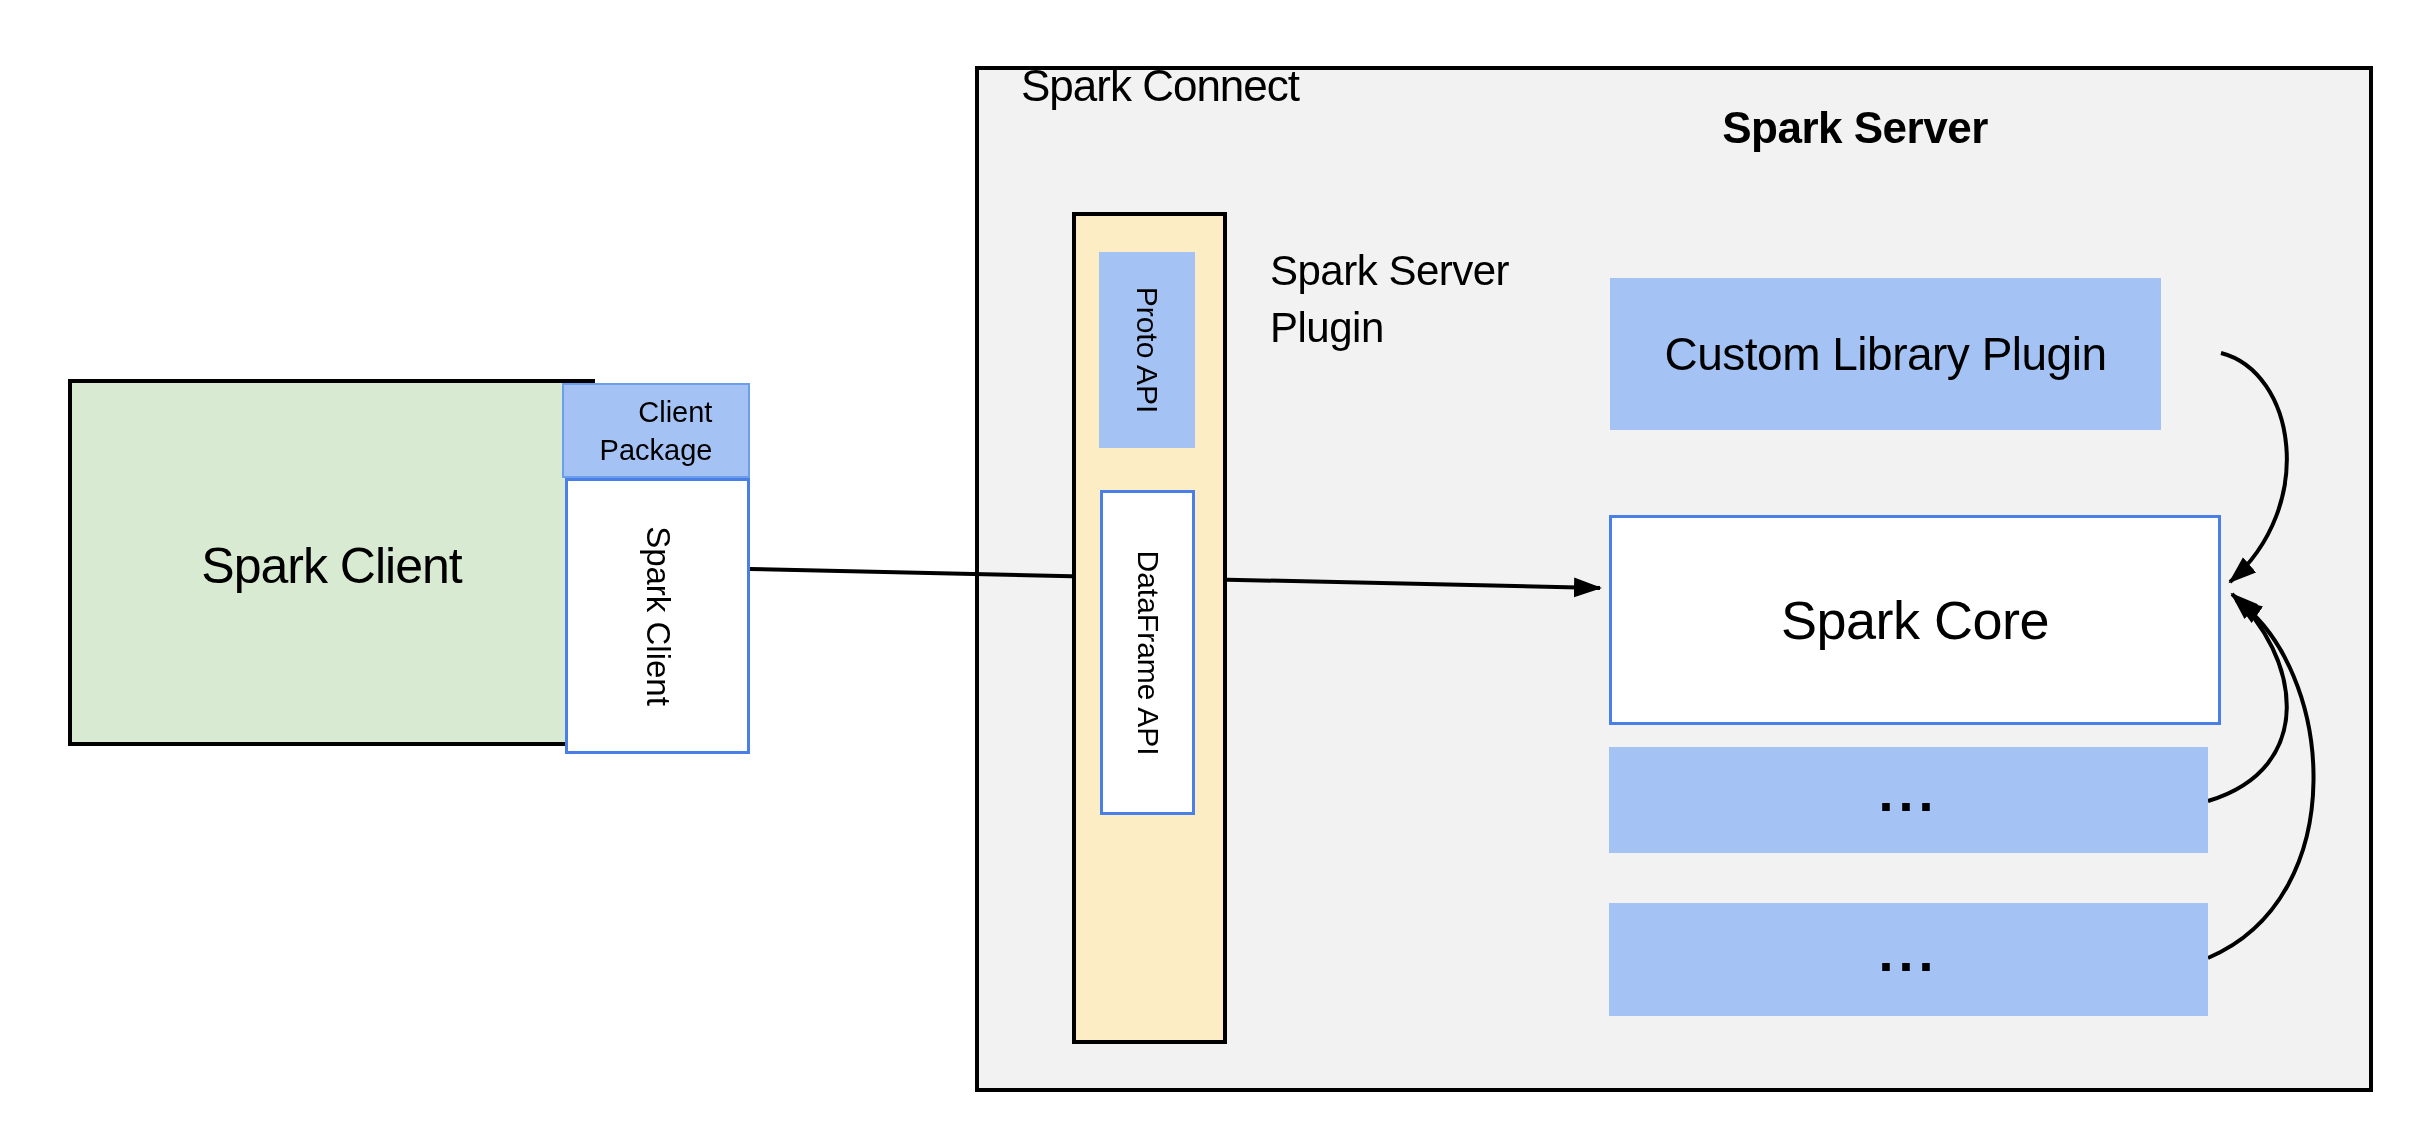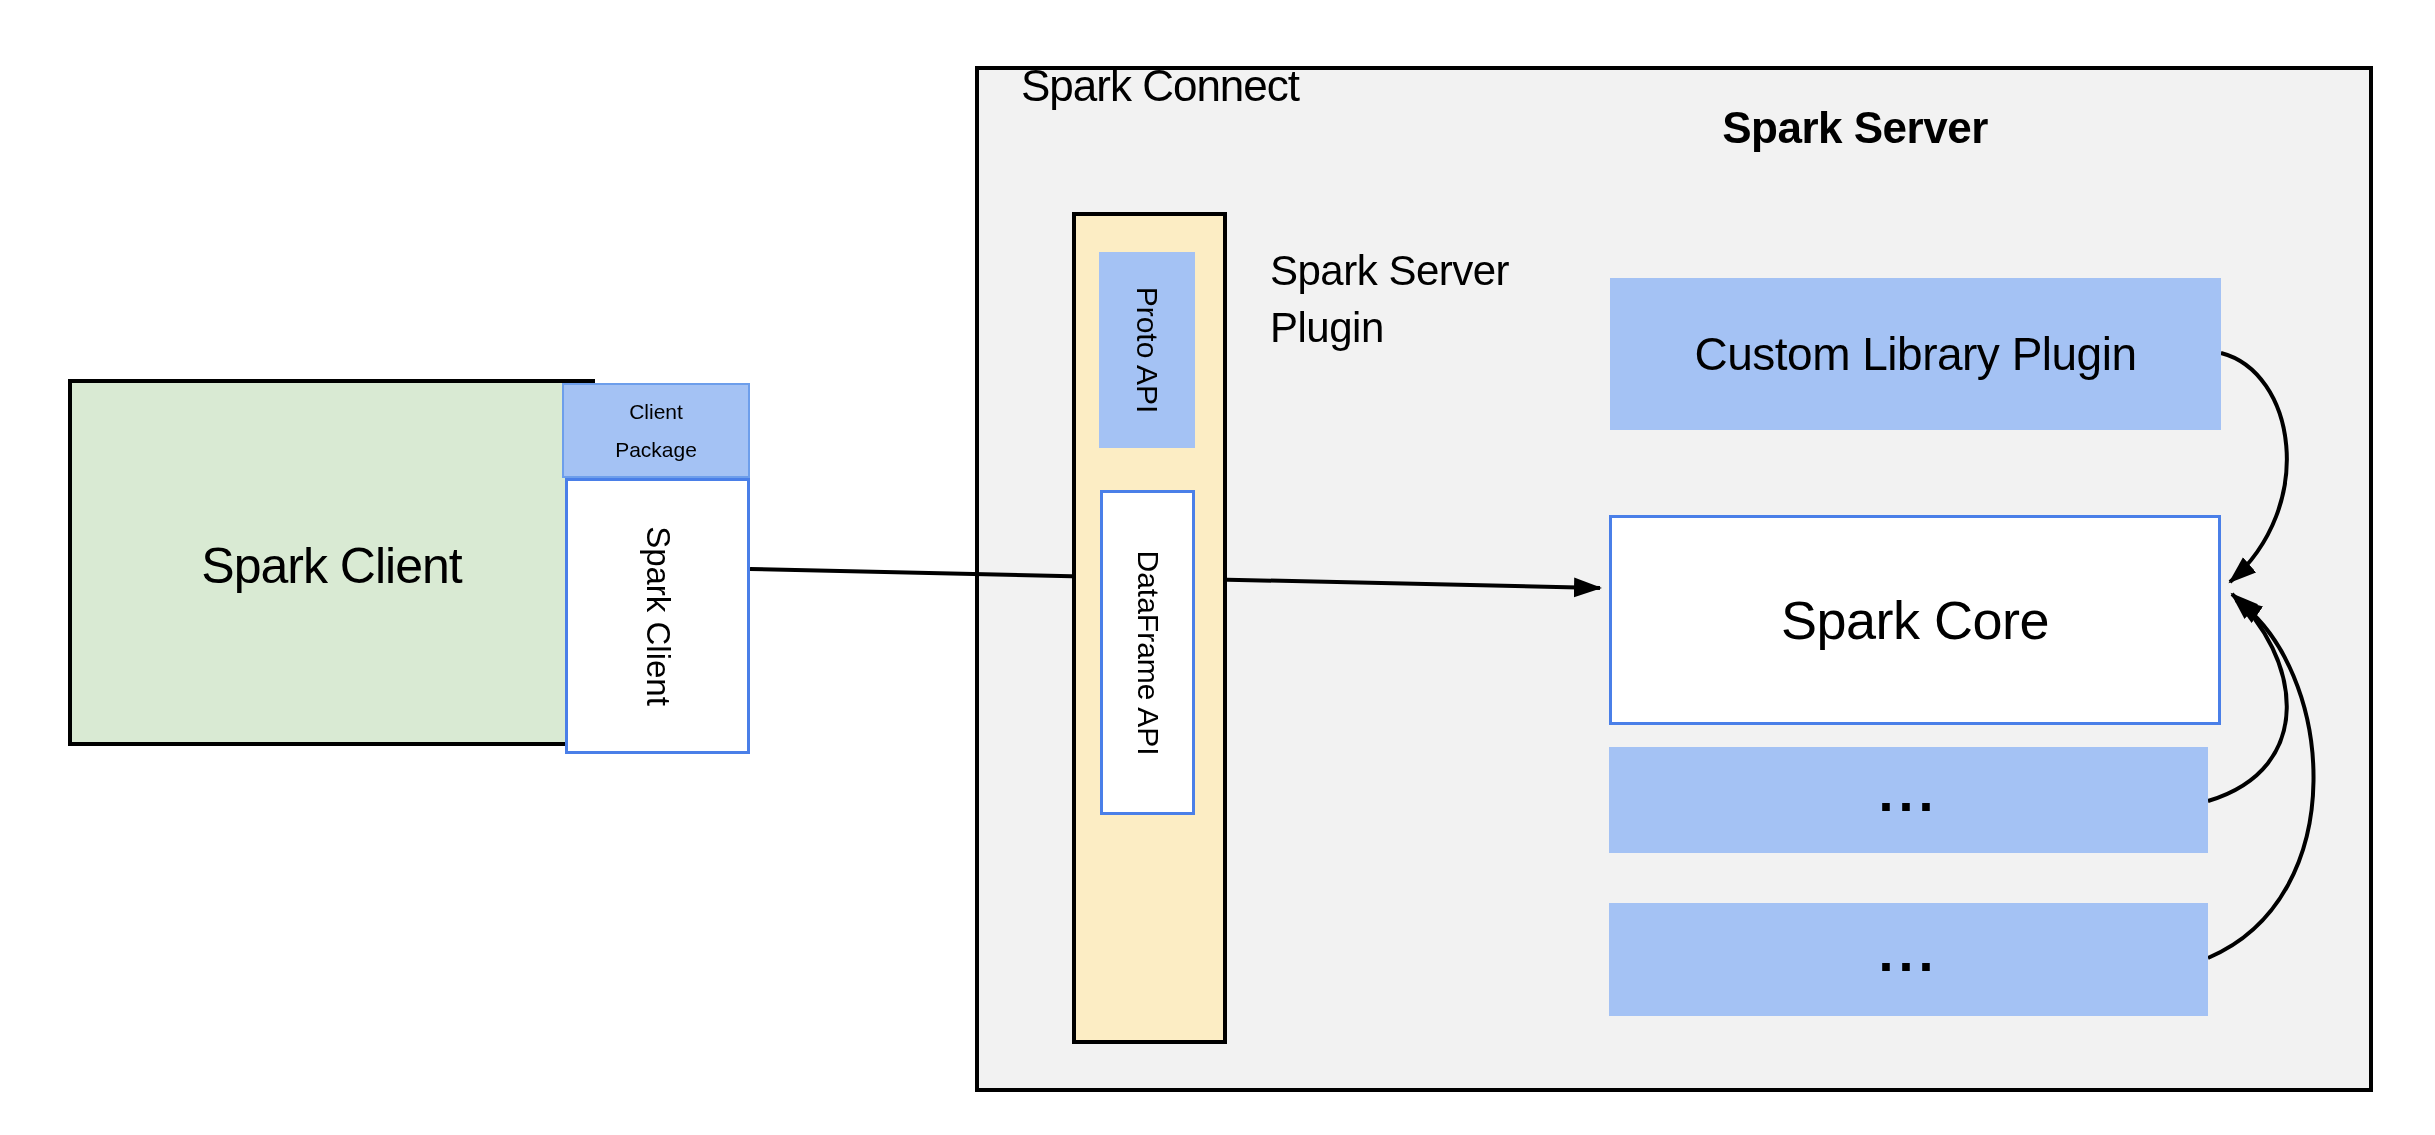--- a/index.html
+++ b/index.html
@@ -27,21 +27,21 @@
   .green-box .lbl{
     font-size:50px;line-height:64px;letter-spacing:-1px;
     text-align:center;margin-top:6px;
   }
   .blue-fill{background:#a4c2f4;z-index:4;}
   .client-package{
     border:2px solid #6d9eeb;
     display:flex;align-items:center;justify-content:center;
     text-align:center;
   }
-  .client-package .lbl{font-size:21px;line-height:38px;}
+  .client-package .lbl{font-size:29px;line-height:38px;text-align:right;}
   .white-box{
     background:#ffffff;
     border:3px solid #4a7fe8;
     z-index:4;
   }
   .yellow-box{
     background:#fcedc4;
     border:4px solid #000;
     z-index:3;
   }
@@ -137,21 +137,21 @@
 
   <div class="box white-box inner" style="left:1100px;top:490px;width:95px;height:325px;">
     <span class="vtext">DataFrame API</span>
   </div>
 
   <div class="label server-lib-label" style="left:1270px;top:242px;">
     <div>Spark Server</div>
     <div>Plugin</div>
   </div>
 
-  <div class="box blue-fill plugin-box" style="left:1610px;top:278px;width:611px;height:152px;">
+  <div class="box blue-fill plugin-box" style="left:1610px;top:278px;width:551px;height:152px;">
     <span>Custom Library Plugin</span>
   </div>
 
   <div class="box white-box core-box" style="left:1609px;top:483px;width:612px;height:210px;">
     <span>Spark Core</span>
   </div>
 
   <div class="box blue-fill dots-box" style="left:1609px;top:747px;width:599px;height:106px;">
     <span>...</span>
   </div>

